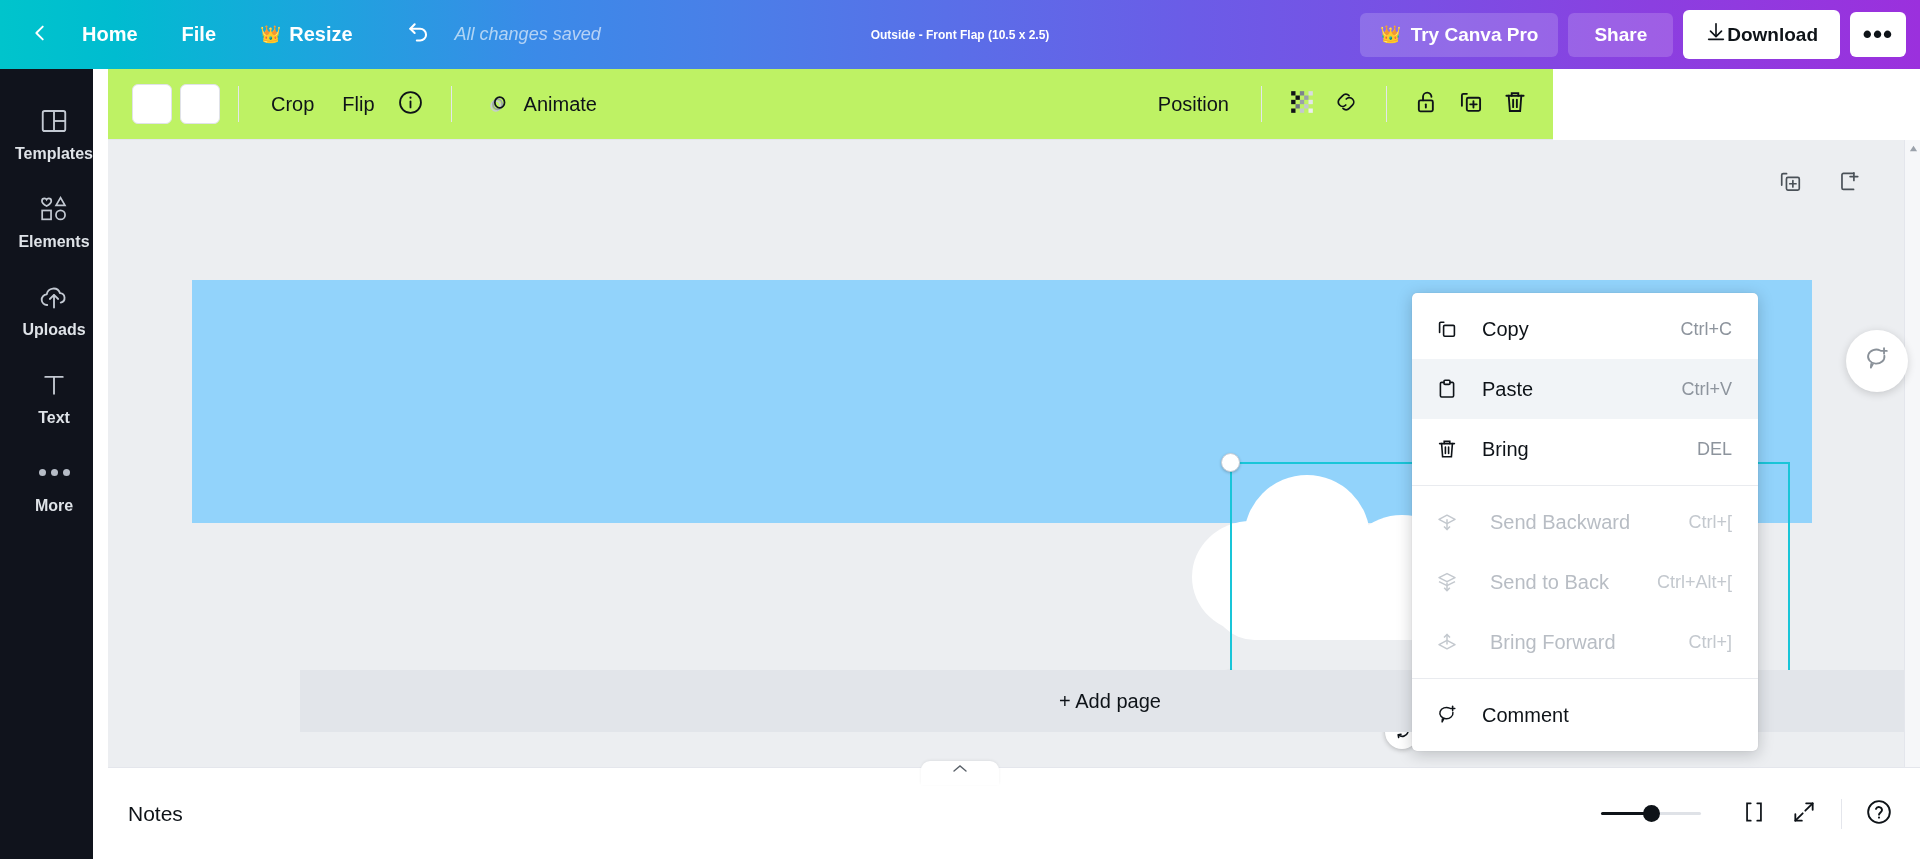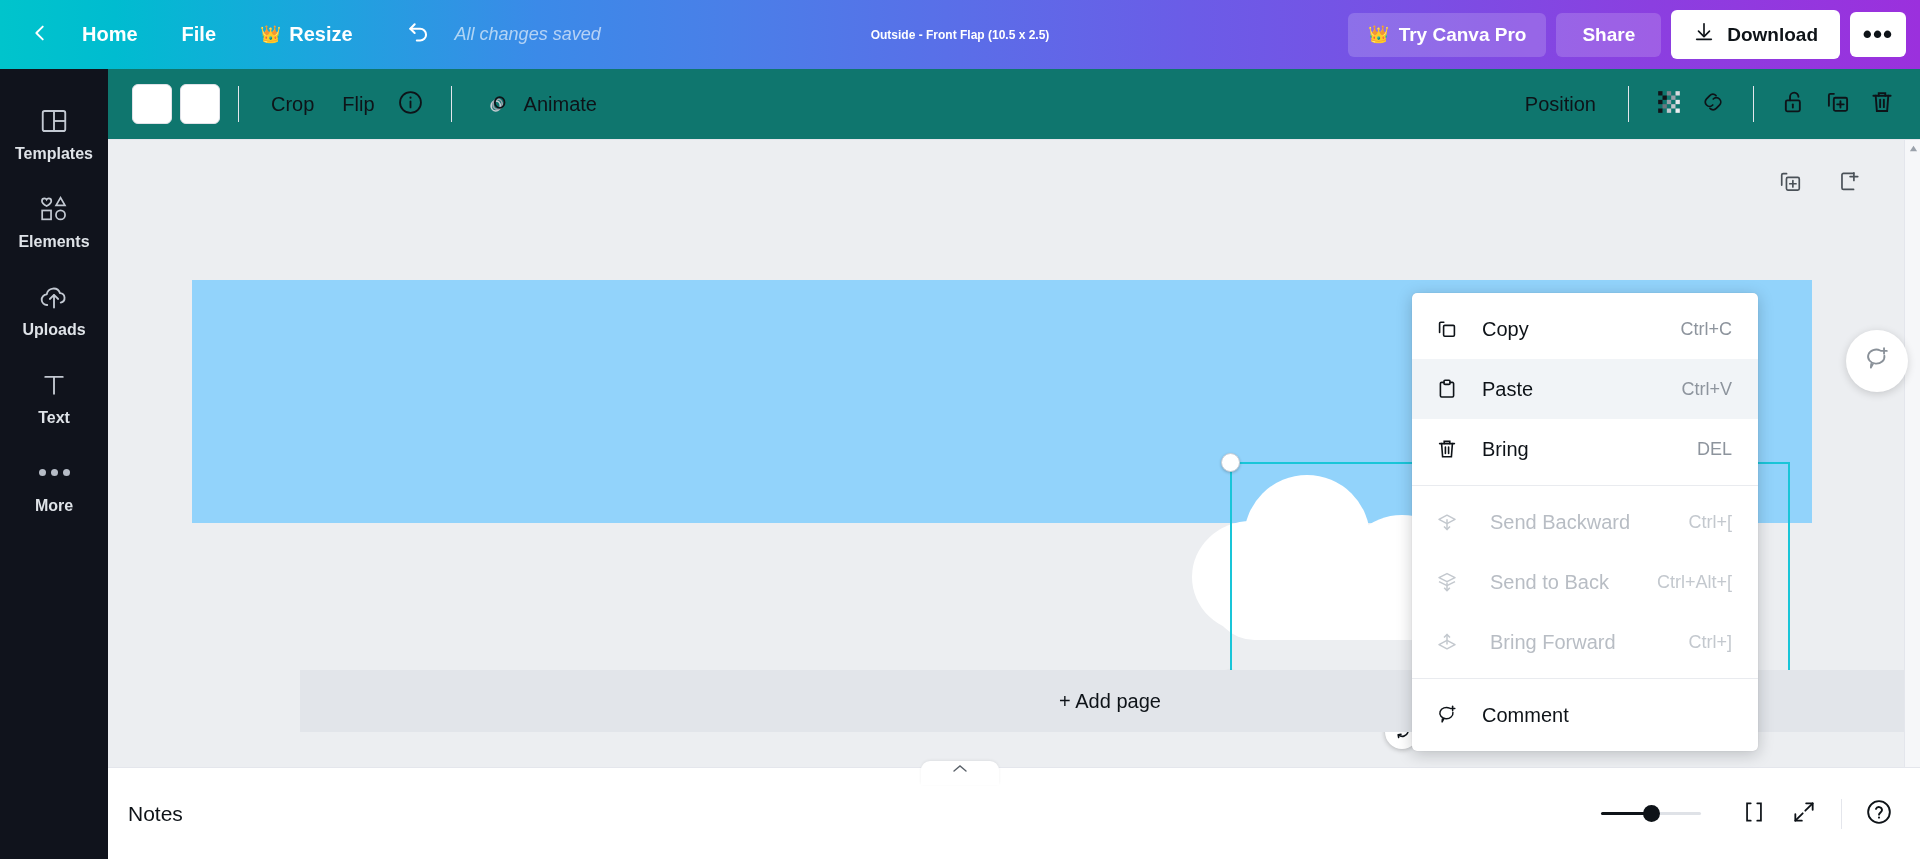--- a/index.html
+++ b/index.html
@@ -64,55 +64,55 @@
   .btn-share {
     background: rgba(255,255,255,0.17);
     color: #fff; font-size: 19px; font-weight: 700;
     padding: 11px 26px; border-radius: 6px; cursor: pointer;
     white-space: nowrap; margin-right: 10px;
   }
   .btn-download {
     background: #ffffff; color: #0e1318;
     font-size: 19px; font-weight: 700;
     padding: 11px 22px; border-radius: 6px; cursor: pointer;
-    display: flex; align-items: center; gap: 12px; white-space: nowrap;
+    display: flex; align-items: center; white-space: nowrap;
     margin-right: 10px;
   }
   .btn-more {
     background: #ffffff; color: #0e1318;
     width: 56px; height: 45px; border-radius: 6px; cursor: pointer;
     display: flex; align-items: center; justify-content: center;
     font-size: 26px; font-weight: 800; letter-spacing: 1px;
     line-height: 0.4;
   }
 
   
   .sidebar {
     position: absolute; top: 69px; left: 0;
-    width: 108px; height: 790px;
+    width: 93px; height: 790px;
     background: #10131c; z-index: 50;
     display: flex; flex-direction: column; align-items: flex-start;
     padding-top: 20px;
   }
   .sb-item {
     width: 108px; height: 88px; cursor: pointer;
     display: flex; flex-direction: column;
     align-items: center; justify-content: center; gap: 7px;
     color: #b6bcc6;
   }
   .sb-label { font-size: 16px; font-weight: 600; color: #dfe3e8; }
   .sb-icon { height: 34px; display: flex; align-items: center; justify-content: center; }
   .dots-row { display: flex; gap: 5px; }
   .dots-row i { width: 7px; height: 7px; border-radius: 50%; background: #b6bcc6; display: block; }
 
   
   .toolbar2 {
     position: absolute; top: 69px; left: 108px;
-    width: 1812px; height: 71px;
-    background: #0f766e; border-bottom: 1px solid #e4e6ec;
+    width: 1445px; height: 71px;
+    background: #bef264; border-bottom: 1px solid #e4e6ec;
     display: flex; align-items: center; z-index: 40;
   }
   .swatch {
     width: 40px; height: 40px; border-radius: 6px;
     background: #ffffff; border: 1px solid #e0e2e8;
     cursor: pointer;
   }
   .sw-wrap { display: flex; gap: 8px; margin-left: 24px; }
   .tb2-sep { width: 1px; height: 36px; background: #e4e6ec; margin: 0 18px; }
   .tb2-btn {

